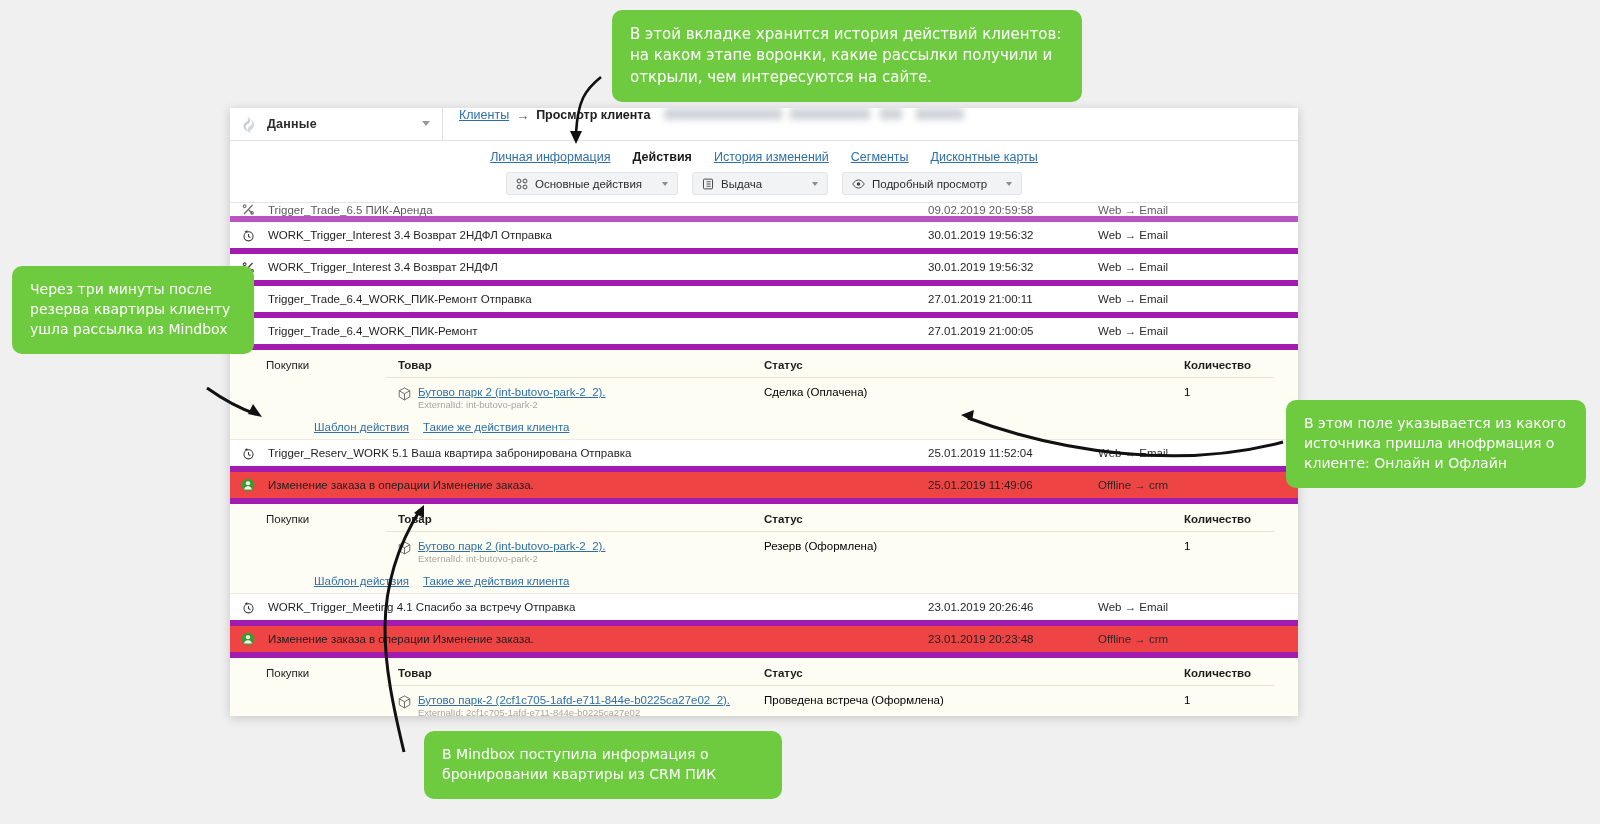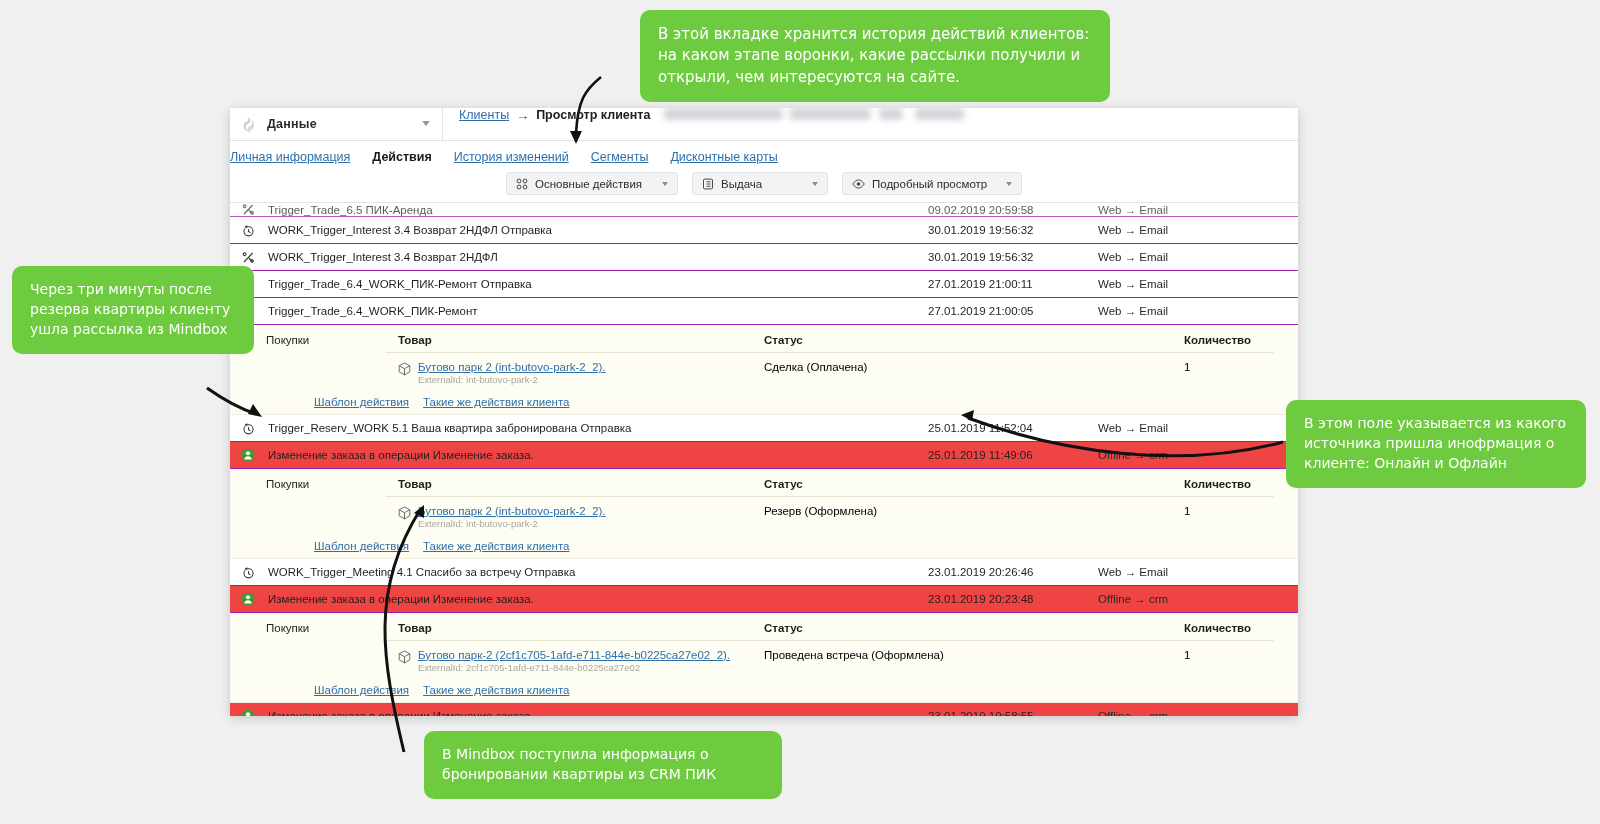--- a/index.html
+++ b/index.html
@@ -32,41 +32,41 @@
   .bc-link{color:#2f6fa8;text-decoration:underline;cursor:pointer;}
   .bc-arrow{color:#4b4b4b;font-size:13px;}
   .bc-current{font-weight:bold;color:#202020;}
   .bc-blur{
     margin-left:7px;width:300px;height:12px;border-radius:2px;
     background:linear-gradient(90deg,#c9cdd3 0 118px,#fff 118px 126px,#c9cdd3 126px 206px,#fff 206px 216px,#c9cdd3 216px 238px,#fff 238px 252px,#c9cdd3 252px 300px);
     filter:blur(3.2px);opacity:.85;
   }
 
   
-  .tabs{display:flex;justify-content:flex-start;gap:22px;padding:9px 0 0 0;}
+  .tabs{display:flex;justify-content:center;gap:22px;padding:9px 0 0 0;}
   .tab{font-size:12.5px;color:#2f6fa8;text-decoration:underline;cursor:pointer;white-space:nowrap;}
   .tab.active{color:#1a1a1a;font-weight:bold;text-decoration:none;cursor:default;}
 
   
   .toolbar{display:flex;justify-content:center;gap:14px;padding:8px 0 7px 0;border-bottom:1px solid #e4e4e4;}
   .tbtn{
     display:flex;align-items:center;gap:7px;
     background:#f2f3f5;border:1px solid #e2e3e6;border-radius:3px;
     height:21px;padding:0 9px;font-size:11.5px;color:#2c2c2c;cursor:pointer;
   }
   .tbtn .lbl{white-space:nowrap;}
   .tbtn .sp{flex:1;}
   .tbtn-caret{width:0;height:0;border-left:3.5px solid transparent;border-right:3.5px solid transparent;border-top:4.5px solid #8d8d8d;margin-left:4px;}
   .tbtn svg{flex:none;}
 
   
   .scrollarea{position:relative;height:524px;overflow:hidden;background:#fff;}
   .row{
     display:flex;align-items:center;height:26px;
-    border-bottom:1px solid #a21caf;font-size:11.5px;color:#1f1f1f;
+    border-bottom:6px solid #a21caf;font-size:11.5px;color:#1f1f1f;
   }
   .row.clipped{height:13px;align-items:flex-end;overflow:hidden;opacity:.75;}
   .row.order{background:#ef4444;}
   .c-icon{width:36px;display:flex;justify-content:center;align-items:center;flex:none;}
   .c-name{flex:1;padding-left:2px;white-space:nowrap;overflow:hidden;}
   .c-date{width:170px;flex:none;}
   .c-src{width:200px;flex:none;color:#2a2a2a;}
 
   
   .purch{background:#fefdf3;border-bottom:1px solid #eeeade;padding:0 0 6px 0;}
@@ -84,21 +84,21 @@
   .prod-ext{color:#a8a8a0;font-size:9.5px;margin-top:3px;}
   .p-links{display:flex;gap:14px;padding:7px 0 0 36px;margin-left:48px;}
   .p-links a{color:#2f6fa8;text-decoration:underline;font-size:11.5px;cursor:pointer;}
 
   
   .callout{
     position:absolute;background:#6ecb3f;border-radius:10px;color:#fff;
     font-size:15px;line-height:1.42;padding:14px 18px;box-sizing:border-box;
     font-family:"DejaVu Sans","Liberation Sans",sans-serif;
   }
-  #callout-tab{left:640px;top:10px;width:470px;}
+  #callout-tab{left:612px;top:10px;width:470px;}
   #callout-mindbox{left:12px;top:266px;width:242px;font-size:14px;}
   #callout-source{left:1286px;top:400px;width:300px;font-size:14px;}
   #callout-crm{left:424px;top:731px;width:358px;font-size:14px;}
 
   .anno-svg{position:absolute;left:0;top:0;width:1600px;height:824px;pointer-events:none;}
 </style>
 </head>
 <body>
 
 <div id="app-window">

